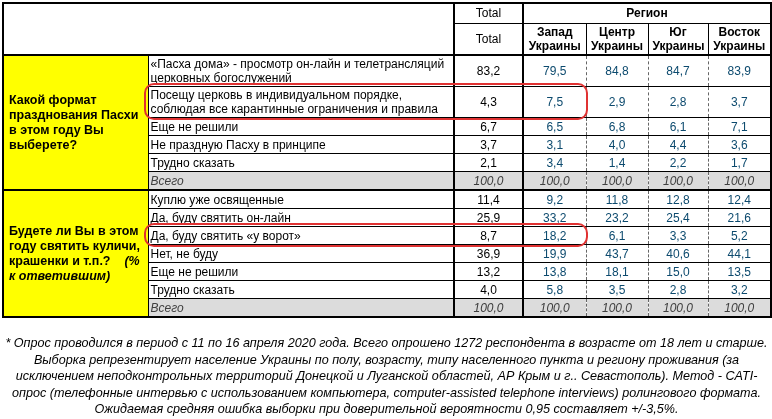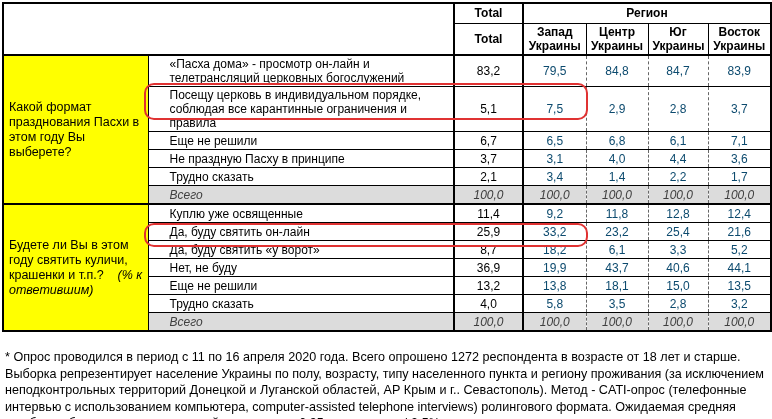--- a/index.html
+++ b/index.html
@@ -27,48 +27,50 @@
     font-size: 12px;
     line-height: 14px;
     vertical-align: middle;
     overflow: hidden;
   }
   thead th, thead td { border: 1px solid #000; text-align: center; font-weight: bold; background: #fff; }
   .hrow1 { height: 20px; }
   .hrow2 { height: 32px; }
   .hrow2 th { border-bottom: 2px solid #000; }
   .corner { border-bottom: 2px solid #000; }
-  .h-total { font-weight: bold; border-left: 2px solid #000; border-right: 2px solid #000; }
+  .h-total { font-weight: normal; border-left: 2px solid #000; border-right: 2px solid #000; }
   .c-west { border-left: 2px solid #000; margin-top: 33px; }
   .c-region { border-left: 1px dashed #666; margin-left: 21px; }
 
   tbody td { border-top: 1px solid #000; height: 15px; }
   td.question {
     background: var(--yellow);
-    font-weight: normal;
+    font-weight: bold;
     font-size: 12.5px;
     line-height: 15px;
     padding: 3px 5px;
     text-align: left;
     vertical-align: middle;
     border-left: 2px solid #000;
   }
   .q-note { font-style: italic; }
-  td.c-label { text-align: left; padding-left: 21px; border-left: 1px solid #000; color: #000; margin-left: 24px; }
+  td.c-label { text-align: left; padding-left: 2px; border-left: 1px solid #000; color: #000; margin-left: 24px; }
   td.c-total { font-weight: normal; text-align: center; border-left: 2px solid #000; border-right: 2px solid #000; color: #000; }
   td.c-val { text-align: center; color: #0c4a6e; }
   tr.total-row td { background: var(--gray); font-style: italic; color: #404040; }
   tr.total-row td.c-total { color: #3c3c3c; }
   tr.section-start td { border-top: 2px solid #000; }
 
   .footnote {
+    font-style: italic;
     font-size: 12.6px;
     line-height: 16.5px;
     color: #000;
     margin: 17px 2px 0 3px;
+    text-align: center;
   }
   .callout {
     position: absolute;
     border: 2.5px solid var(--red);
     border-radius: 10px;
     pointer-events: none;
     background: transparent;
   }
 </style>
 </head>
@@ -104,21 +106,21 @@
           <td class="question" rowspan="6"><span>Какой формат празднования Пасхи в этом году Вы выберете?</span></td>
           <td class="c-label">«Пасха дома» - просмотр он-лайн и телетрансляций церковных богослужений</td>
           <td class="c-total">83,2</td>
           <td class="c-val c-west">79,5</td>
           <td class="c-val c-region">84,8</td>
           <td class="c-val c-region">84,7</td>
           <td class="c-val c-region">83,9</td>
         </tr>
         <tr>
           <td class="c-label">Посещу церковь в индивидуальном порядке, соблюдая все карантинные ограничения и правила</td>
-          <td class="c-total">5,1</td>
+          <td class="c-total">4,3</td>
           <td class="c-val c-west">7,5</td>
           <td class="c-val c-region">2,9</td>
           <td class="c-val c-region">2,8</td>
           <td class="c-val c-region">3,7</td>
         </tr>
         <tr>
           <td class="c-label">Еще не решили</td>
           <td class="c-total">6,7</td>
           <td class="c-val c-west">6,5</td>
           <td class="c-val c-region">6,8</td>

